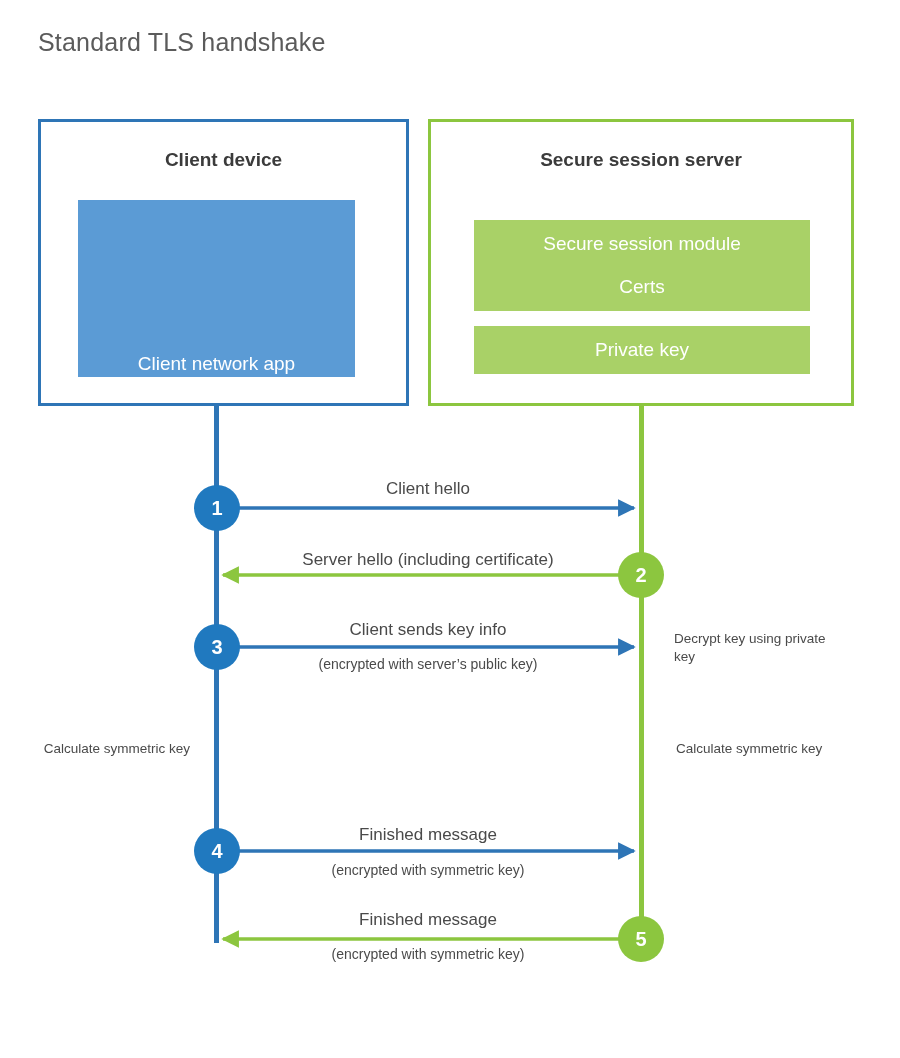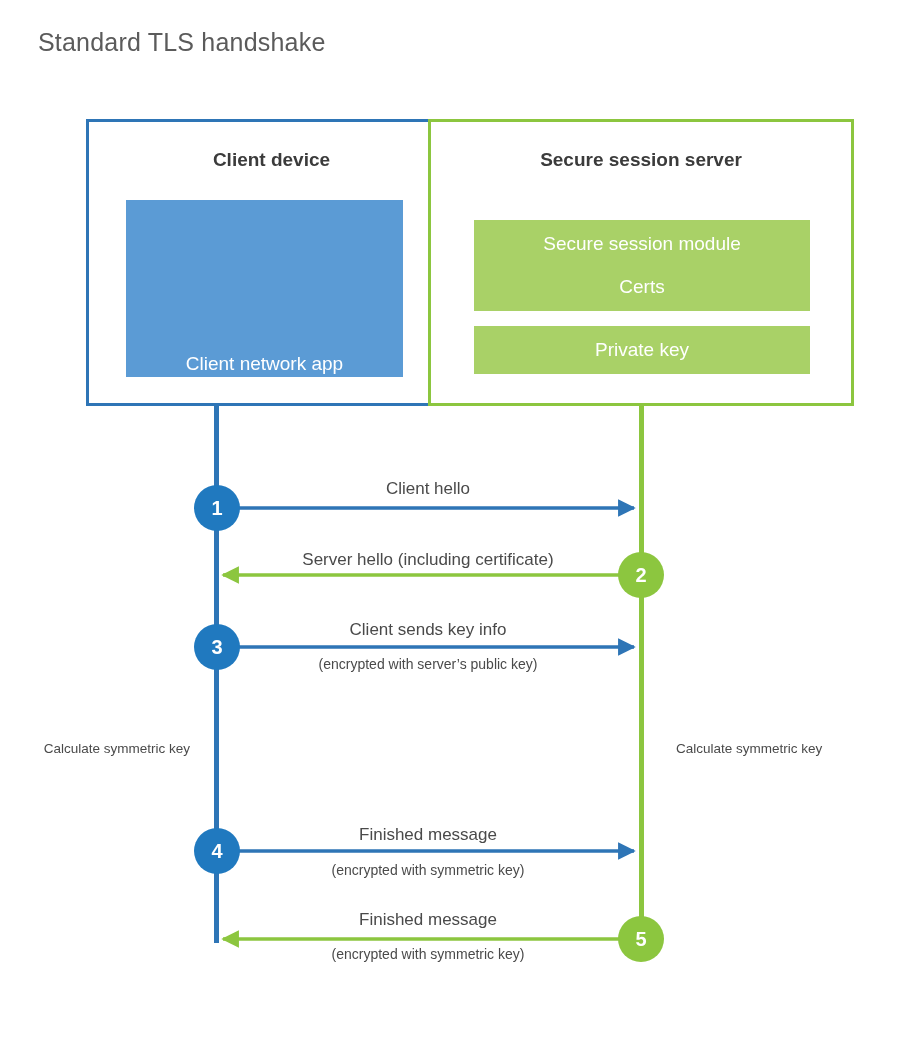--- a/index.html
+++ b/index.html
@@ -39,21 +39,20 @@
     position: absolute;
     background: #ffffff;
     box-sizing: border-box;
   }
   #client-box {
     left: 38px;
     top: 119px;
     width: 371px;
     height: 287px;
     border: 3px solid #2e75b6;
-    margin-left: 48px;
   }
   #server-box {
     left: 428px;
     top: 119px;
     width: 426px;
     height: 287px;
     border: 3px solid #8cc63f;
   }
   .party-title {
     position: absolute;
@@ -241,18 +240,19 @@
 
   <div class="msg-label msg-primary" style="left:228px; top:620px; width:400px;">Client sends key info</div>
   <div class="msg-label msg-secondary" style="left:228px; top:656px; width:400px;">(encrypted with server’s public key)</div>
 
   <div class="msg-label msg-primary" style="left:228px; top:825px; width:400px;">Finished message</div>
   <div class="msg-label msg-secondary" style="left:228px; top:862px; width:400px;">(encrypted with symmetric key)</div>
 
   <div class="msg-label msg-primary" style="left:228px; top:910px; width:400px;">Finished message</div>
   <div class="msg-label msg-secondary" style="left:228px; top:946px; width:400px;">(encrypted with symmetric key)</div>
 
+  <div class="side-note align-left" style="left:674px; top:630px; width:160px;">Decrypt key using private key</div>
 
   <div class="side-note align-right" style="left:30px; top:740px; width:160px;">Calculate symmetric key</div>
 
   <div class="side-note align-left" style="left:676px; top:740px; width:160px;">Calculate symmetric key</div>
 
 </div>
 
 </body></html>

